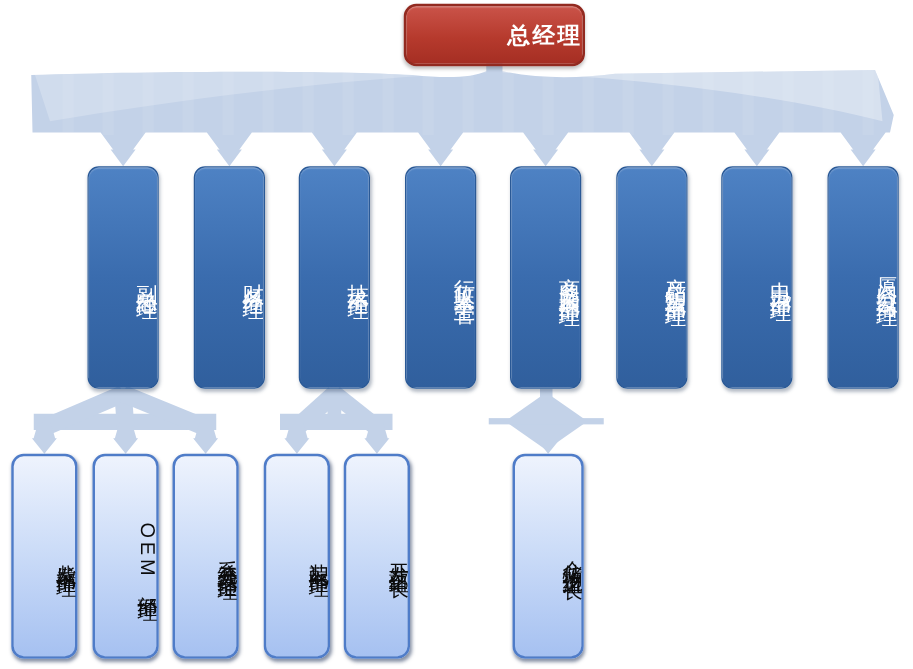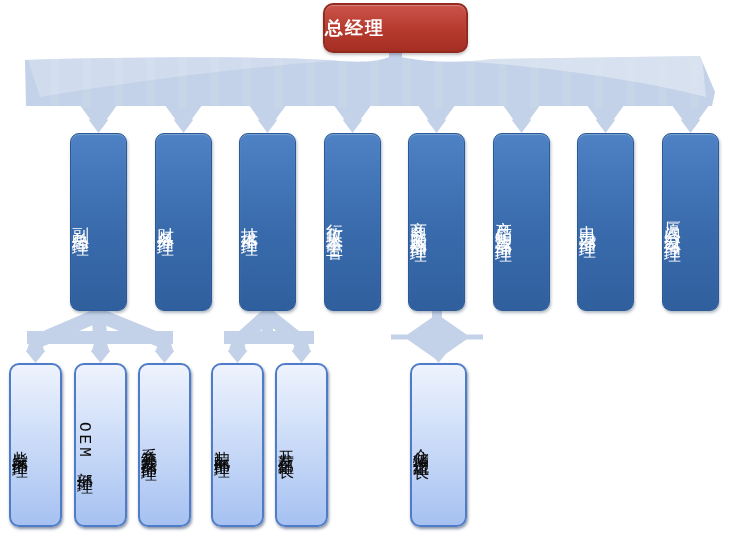--- a/index.html
+++ b/index.html
@@ -2,22 +2,22 @@
 <html><head>
 <meta charset="utf-8">
 <style>
   html,body{margin:0;padding:0;background:#ffffff;}
   .canvas{
     position:relative;width:730px;height:535px;background:#ffffff;
     font-family:"Liberation Sans",sans-serif;overflow:hidden;
   }
   .connector-layer{position:absolute;left:0;top:0;z-index:0;}
   .node{
-    position:absolute;z-index:1;display:flex;align-items:center;justify-content:flex-start;
-    border-radius:9px;box-sizing:border-box;font-family:Liberation Mono, monospace;
+    position:absolute;z-index:1;display:flex;align-items:center;justify-content:flex-end;
+    border-radius:9px;box-sizing:border-box;
   }
   .root{
     left:323px;top:3px;width:145px;height:50px;border-radius:10px;
     background:linear-gradient(180deg,#ca5349 0%,#b63a2d 55%,#a52e23 100%);
     border:2px solid #922a20;
     box-shadow:0 2px 3px rgba(0,0,0,.25), inset 0 1px 1px rgba(255,255,255,.3);
   }
   .root .htext{color:#ffffff;font-size:18px;font-weight:bold;letter-spacing:2px;}
   .lv2{
     top:133px;width:57px;height:178px;

